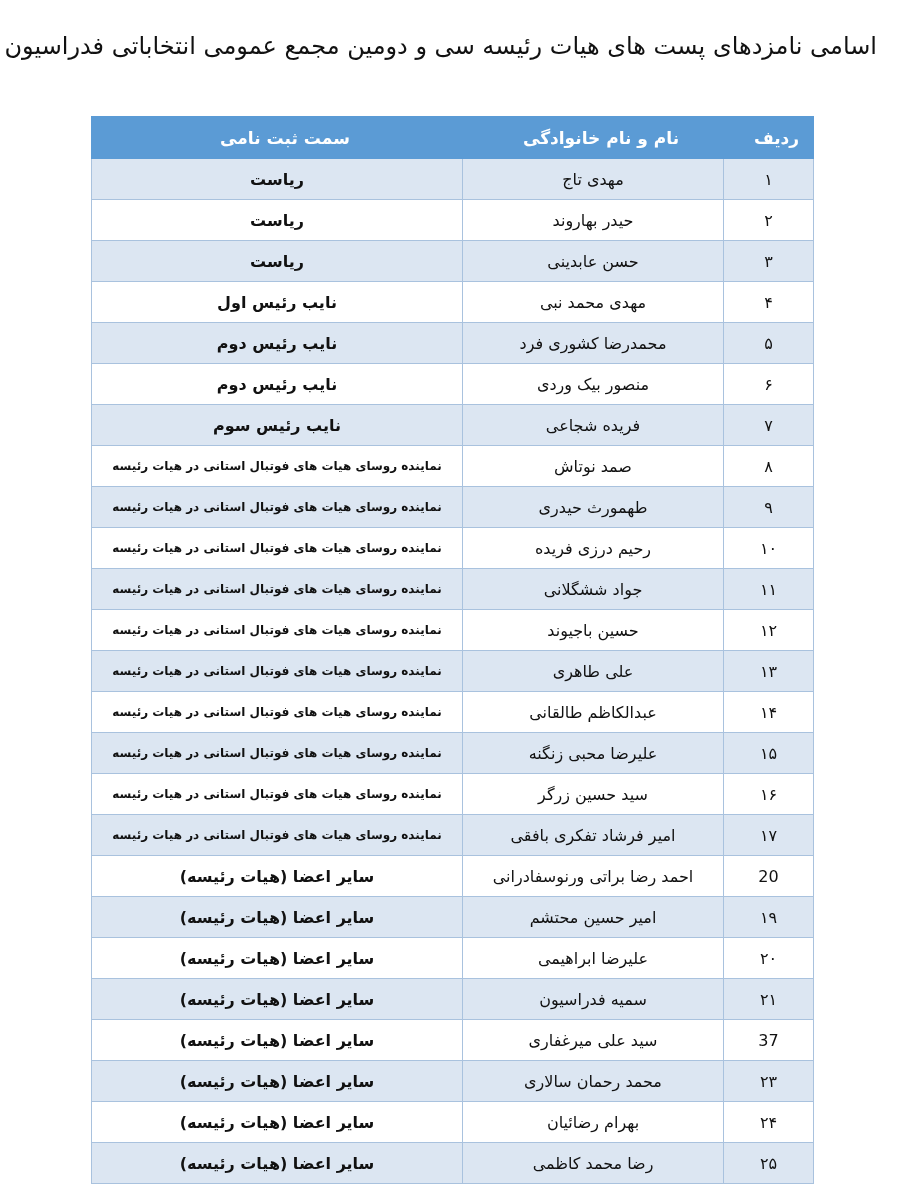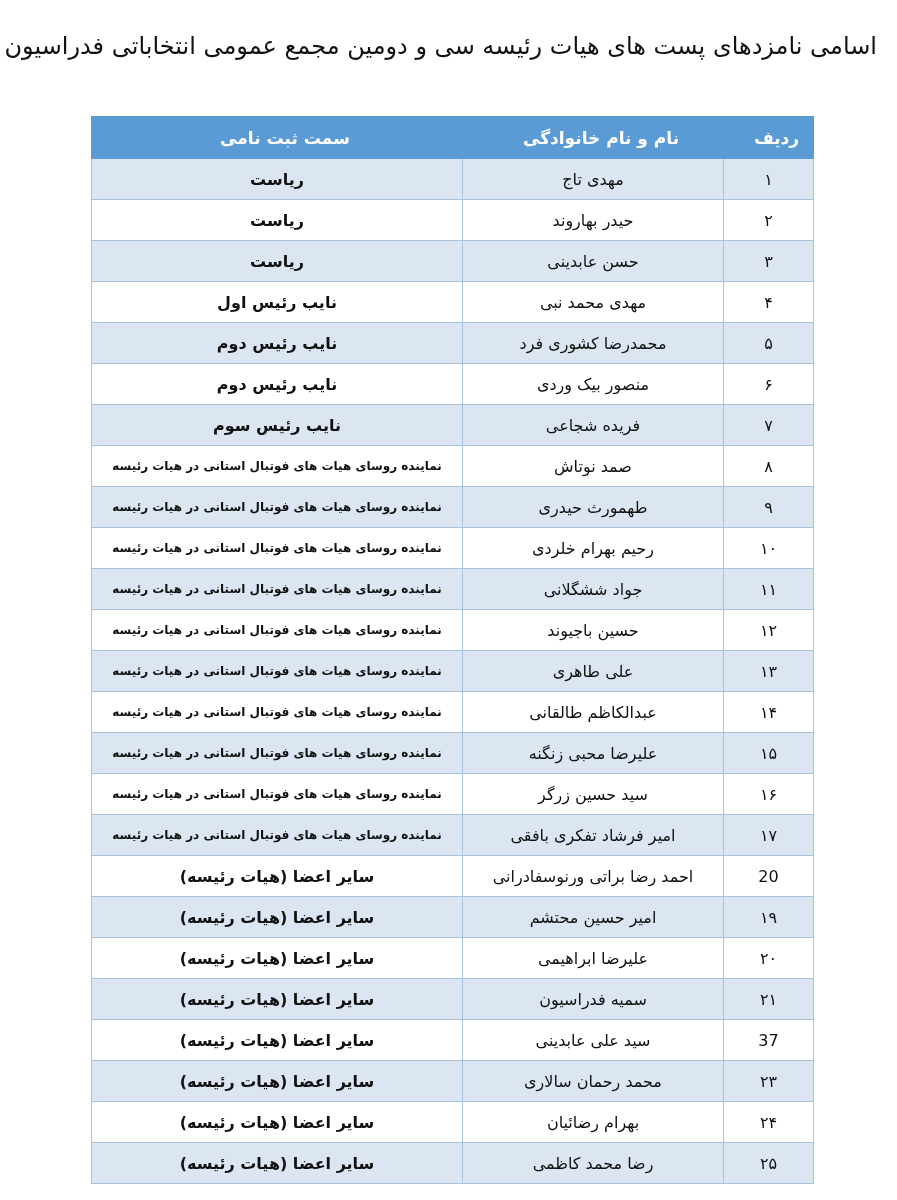--- a/index.html
+++ b/index.html
@@ -91,21 +91,21 @@
         <td class="name">صمد نوتاش</td>
         <td class="pos small">نماینده روسای هیات های فوتبال استانی در هیات رئیسه</td>
       </tr>
       <tr>
         <td class="idx">۹</td>
         <td class="name">طهمورث حیدری</td>
         <td class="pos small">نماینده روسای هیات های فوتبال استانی در هیات رئیسه</td>
       </tr>
       <tr>
         <td class="idx">۱۰</td>
-        <td class="name">رحیم بهرام خلردی</td>
+        <td class="name">رحیم درزی فریده</td>
         <td class="pos small">نماینده روسای هیات های فوتبال استانی در هیات رئیسه</td>
       </tr>
       <tr>
         <td class="idx">۱۱</td>
         <td class="name">جواد ششگلانی</td>
         <td class="pos small">نماینده روسای هیات های فوتبال استانی در هیات رئیسه</td>
       </tr>
       <tr>
         <td class="idx">۱۲</td>
         <td class="name">حسین باجیوند</td>
@@ -151,21 +151,21 @@
         <td class="name">علیرضا  ابراهیمی</td>
         <td class="pos">سایر اعضا (هیات رئیسه)</td>
       </tr>
       <tr>
         <td class="idx">۲۱</td>
         <td class="name">سمیه فدراسیون</td>
         <td class="pos">سایر اعضا (هیات رئیسه)</td>
       </tr>
       <tr>
         <td class="idx">37</td>
-        <td class="name">سید علی عابدینی</td>
+        <td class="name">سید علی میرغفاری</td>
         <td class="pos">سایر اعضا (هیات رئیسه)</td>
       </tr>
       <tr>
         <td class="idx">۲۳</td>
         <td class="name">محمد رحمان سالاری</td>
         <td class="pos">سایر اعضا (هیات رئیسه)</td>
       </tr>
       <tr>
         <td class="idx">۲۴</td>
         <td class="name">بهرام رضائیان</td>

